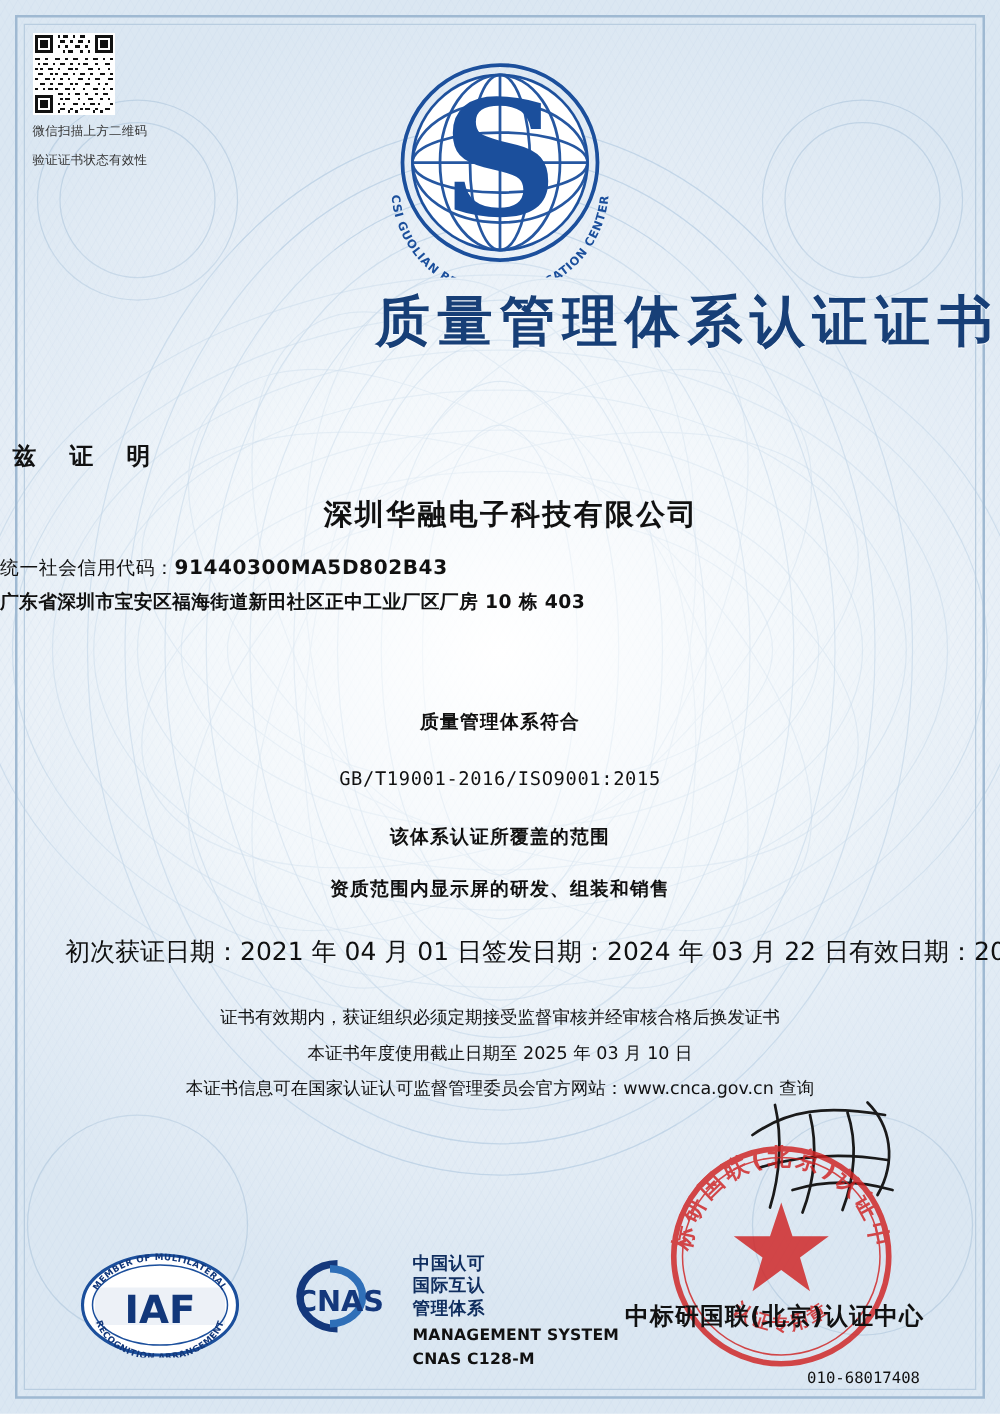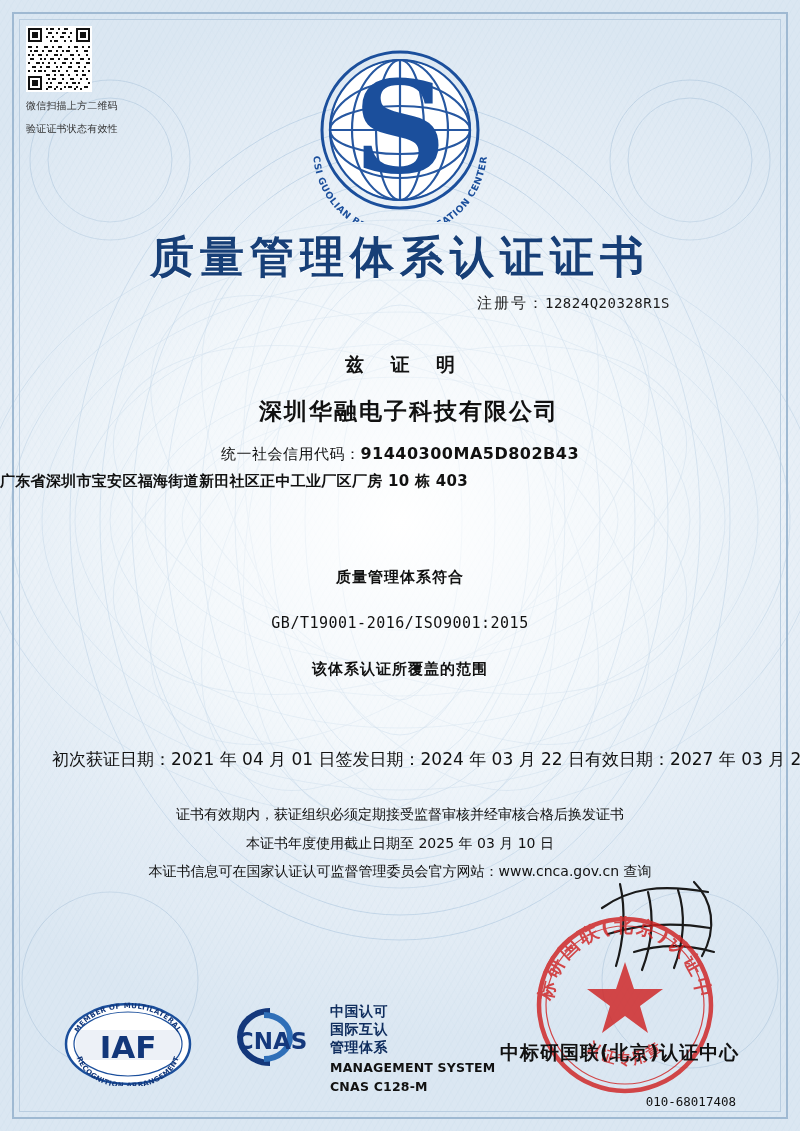--- a/index.html
+++ b/index.html
@@ -79,21 +79,21 @@
     width: 230px;
     height: 178px;
   }
 
   
   .main-title {
     position: absolute;
     top: 228px;
     left: 0;
     right: 0;
-    text-align: center;
+    text-align: right;
     font-family: "DejaVu Sans", sans-serif;
     font-size: 44px;
     font-weight: bold;
     letter-spacing: 6px;
     color: #173f77;
     text-shadow: 0 1px 0 rgba(255,255,255,0.8);
   }
 
   .reg-line {
     position: absolute;
@@ -104,21 +104,20 @@
     font-family: "DejaVu Sans", sans-serif;
     letter-spacing: 0.5px;
   }
   .reg-line .reg-label { letter-spacing: 2px; }
   .reg-line .reg-value { font-family: "DejaVu Sans Mono", monospace; font-size: 14px; letter-spacing: 0.5px;}
 
   .hereby {
     position: absolute;
     top: 352px;
     left: 0; right: 0;
-    text-align: center;
     font-family: "DejaVu Sans", sans-serif;
     font-size: 19px;
     font-weight: bold;
     color: #111;
     letter-spacing: 10px;
     text-indent: 10px;
   }
 
   .company {
     position: absolute;
@@ -130,21 +129,20 @@
     font-weight: bold;
     color: #111;
     letter-spacing: 2px;
     padding-left: 18px;
   }
 
   .credit-line {
     position: absolute;
     top: 444px;
     left: 0; right: 0;
-    text-align: center;
     font-family: "DejaVu Sans", sans-serif;
     font-size: 15px;
     color: #111;
     letter-spacing: 0.5px;
   }
   .credit-line b { font-size: 16px; letter-spacing: 0.5px; }
 
   .address-line {
     position: absolute;
     top: 472px;
@@ -205,21 +203,21 @@
   }
 
   .dates-row {
     position: absolute;
     top: 748px;
     left: 52px;
     right: 52px;
     display: flex;
     justify-content: space-between;
     font-family: "DejaVu Sans", sans-serif;
-    font-size: 17px;
+    font-size: 20px;
     color: #111;
     align-items: flex-end;
   }
   .dates-row span { white-space: nowrap; }
 
   .notes {
     position: absolute;
     top: 800px;
     left: 0; right: 0;
     text-align: center;
@@ -532,37 +530,35 @@
     <text x="115" y="128" text-anchor="middle" font-family="'DejaVu Serif', serif" font-size="128" font-weight="bold" fill="#1b4f9c">S</text>
 
     <path d="M 20 96 A 95 95 0 0 0 210 96" fill="none" stroke="#1b4f9c" stroke-width="0"></path>
     <text font-family="'DejaVu Sans', sans-serif" font-size="9.3" font-weight="bold" fill="#1b4f9c" letter-spacing="0.6">
       <textPath href="#arcpath" startOffset="50%" text-anchor="middle">CSI GUOLIAN BEIJING CERTIFICATION CENTER</textPath>
     </text>
   </svg>
 
   <div class="main-title">质量管理体系认证证书</div>
 
-  <div class="reg-line">
-    <span class="reg-label">注册号：</span><span class="reg-value">12824Q20328R1S</span>
-  </div>
 
   <div class="hereby">兹 证 明</div>
 
   <div class="company">深圳华融电子科技有限公司</div>
 
   <div class="credit-line">
     <span>统一社会信用代码：</span><b>91440300MA5D802B43</b>
   </div>
 
   <div class="address-line">广东省深圳市宝安区福海街道新田社区正中工业厂区厂房 10 栋 403</div>
 
   <div class="conform-line">质量管理体系符合</div>
   <div class="standard-line">GB/T19001-2016/ISO9001:2015</div>
   <div class="scope-label">该体系认证所覆盖的范围</div>
+  <div class="scope-value">资质范围内显示屏的研发、组装和销售</div>
 
   <div class="dates-row">
     <span>初次获证日期：2021 年 04 月 01 日</span>
     <span>签发日期：2024 年 03 月 22 日</span>
     <span>有效日期：2027 年 03 月 21 日</span>
   </div>
 
   <div class="notes">
     <div>证书有效期内，获证组织必须定期接受监督审核并经审核合格后换发证书</div>
     <div>本证书年度使用截止日期至 2025 年 03 月 10 日</div>

